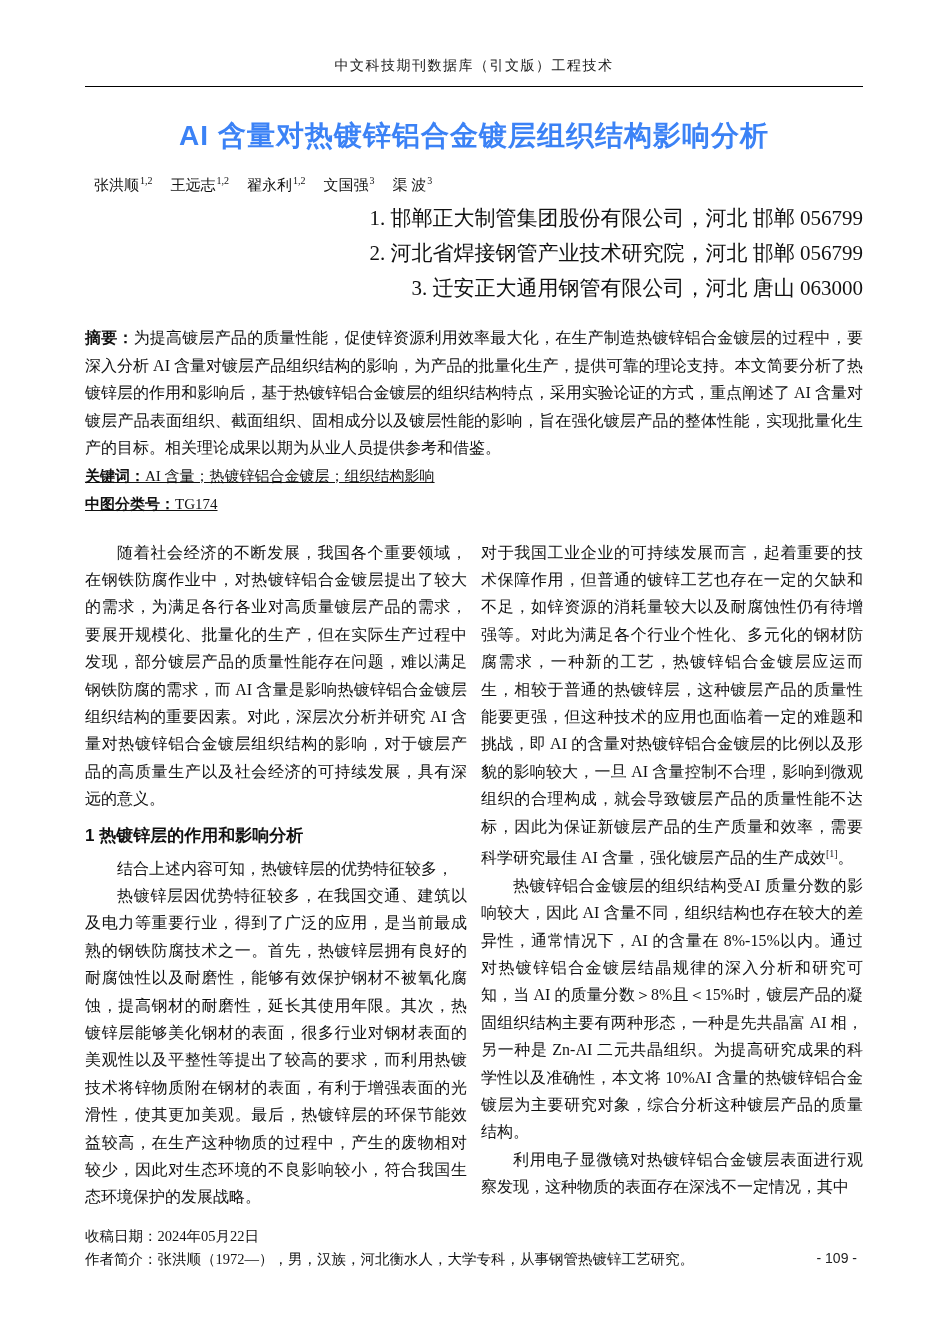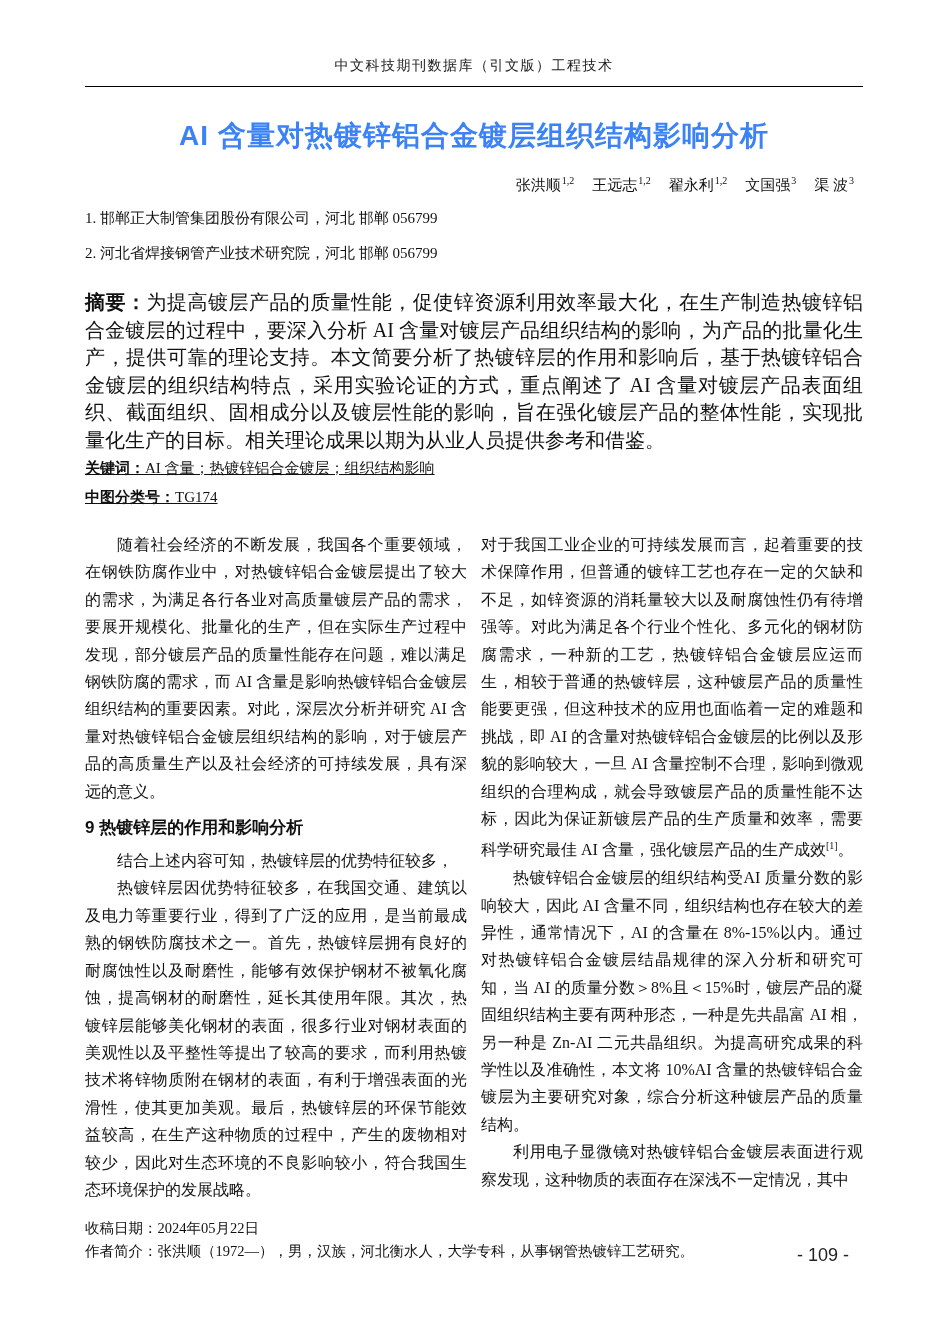--- a/index.html
+++ b/index.html
@@ -32,34 +32,34 @@
     margin: 30px 0 0 0;
     text-align: center;
     font-size: 28px;
     font-weight: bold;
     letter-spacing: 1px;
     font-family: "Liberation Sans", sans-serif;
     color: #3b82f6;
   }
   .authors {
     margin-top: 20px;
-    text-align: right;
+    text-align: left;
     font-size: 15px;
   }
   .author { margin: 0 9px; }
   .author sup { font-size: 10px; margin-left: 1px; }
   .affiliations { margin-top: 6px; }
   .aff-line {
-    text-align: left;
-    font-size: 15px;
+    text-align: right;
+    font-size: 21px;
     line-height: 35px;
   }
   .abstract {
     margin-top: 18px;
-    font-size: 20px;
+    font-size: 16px;
     line-height: 27.5px;
     text-align: justify;
   }
   .label {
     font-weight: bold;
     font-family: "Liberation Sans", sans-serif;
   }
   .meta-line {
     font-size: 15px;
     line-height: 27.5px;
@@ -88,23 +88,23 @@
     line-height: 27px;
     text-align: left;
   }
   .footnote {
     margin-top: 14px;
     font-size: 14.5px;
     line-height: 23px;
   }
   .page-number {
     position: absolute;
-    right: 96px;
+    right: 88px;
     bottom: 70px;
-    font-size: 18px;
+    font-size: 14px;
     font-family: "Liberation Sans", sans-serif;
     color: #222222;
   }
 </style>
 </head>
 <body>
 
 <div class="page">
   <div class="content">
 
@@ -112,38 +112,39 @@
 
     <hr class="header-rule">
 
     <h1 class="title">AI 含量对热镀锌铝合金镀层组织结构影响分析</h1>
 
     <div class="authors"><span class="author">张洪顺<sup>1,2</sup></span><span class="author">王远志<sup>1,2</sup></span><span class="author">翟永利<sup>1,2</sup></span><span class="author">文国强<sup>3</sup></span><span class="author">渠 波<sup>3</sup></span></div>
 
     <div class="affiliations">
         <div class="aff-line">1. 邯郸正大制管集团股份有限公司，河北 邯郸 056799</div>
         <div class="aff-line">2. 河北省焊接钢管产业技术研究院，河北 邯郸 056799</div>
+        <div class="aff-line">3. 迁安正大通用钢管有限公司，河北 唐山 063000</div>
       </div>
 
     <div class="abstract">
       <span class="label">摘要：</span><span>为提高镀层产品的质量性能，促使锌资源利用效率最大化，在生产制造热镀锌铝合金镀层的过程中，要深入分析 AI 含量对镀层产品组织结构的影响，为产品的批量化生产，提供可靠的理论支持。本文简要分析了热镀锌层的作用和影响后，基于热镀锌铝合金镀层的组织结构特点，采用实验论证的方式，重点阐述了 AI 含量对镀层产品表面组织、截面组织、固相成分以及镀层性能的影响，旨在强化镀层产品的整体性能，实现批量化生产的目标。相关理论成果以期为从业人员提供参考和借鉴。</span>
     </div>
 
     <div class="meta-line">
       <span class="label">关键词：</span><span>AI 含量；热镀锌铝合金镀层；组织结构影响</span>
     </div>
 
     <div class="meta-line">
       <span class="label">中图分类号：</span><span>TG174</span>
     </div>
 
     <div class="columns">
       <div class="col">
           <p class="indent">随着社会经济的不断发展，我国各个重要领域，在钢铁防腐作业中，对热镀锌铝合金镀层提出了较大的需求，为满足各行各业对高质量镀层产品的需求，要展开规模化、批量化的生产，但在实际生产过程中发现，部分镀层产品的质量性能存在问题，难以满足钢铁防腐的需求，而 AI 含量是影响热镀锌铝合金镀层组织结构的重要因素。对此，深层次分析并研究 AI 含量对热镀锌铝合金镀层组织结构的影响，对于镀层产品的高质量生产以及社会经济的可持续发展，具有深远的意义。</p>
-          <h2>9 热镀锌层的作用和影响分析</h2>
+          <h2>1 热镀锌层的作用和影响分析</h2>
           <p class="indent">结合上述内容可知，热镀锌层的优势特征较多，</p>
           <p class="indent">热镀锌层因优势特征较多，在我国交通、建筑以及电力等重要行业，得到了广泛的应用，是当前最成熟的钢铁防腐技术之一。首先，热镀锌层拥有良好的耐腐蚀性以及耐磨性，能够有效保护钢材不被氧化腐蚀，提高钢材的耐磨性，延长其使用年限。其次，热镀锌层能够美化钢材的表面，很多行业对钢材表面的美观性以及平整性等提出了较高的要求，而利用热镀技术将锌物质附在钢材的表面，有利于增强表面的光滑性，使其更加美观。最后，热镀锌层的环保节能效益较高，在生产这种物质的过程中，产生的废物相对较少，因此对生态环境的不良影响较小，符合我国生态环境保护的发展战略。</p>
         </div>
       <div class="col">
           <p>对于我国工业企业的可持续发展而言，起着重要的技术保障作用，但普通的镀锌工艺也存在一定的欠缺和不足，如锌资源的消耗量较大以及耐腐蚀性仍有待增强等。对此为满足各个行业个性化、多元化的钢材防腐需求，一种新的工艺，热镀锌铝合金镀层应运而生，相较于普通的热镀锌层，这种镀层产品的质量性能要更强，但这种技术的应用也面临着一定的难题和挑战，即 AI 的含量对热镀锌铝合金镀层的比例以及形貌的影响较大，一旦 AI 含量控制不合理，影响到微观组织的合理构成，就会导致镀层产品的质量性能不达标，因此为保证新镀层产品的生产质量和效率，需要科学研究最佳 AI 含量，强化镀层产品的生产成效<sup>[1]</sup>。</p>
           <p class="indent">热镀锌铝合金镀层的组织结构受AI 质量分数的影响较大，因此 AI 含量不同，组织结构也存在较大的差异性，通常情况下，AI 的含量在 8%-15%以内。通过对热镀锌铝合金镀层结晶规律的深入分析和研究可知，当 AI 的质量分数＞8%且＜15%时，镀层产品的凝固组织结构主要有两种形态，一种是先共晶富 AI 相，另一种是 Zn-AI 二元共晶组织。为提高研究成果的科学性以及准确性，本文将 10%AI 含量的热镀锌铝合金镀层为主要研究对象，综合分析这种镀层产品的质量结构。</p>
           <p class="indent">利用电子显微镜对热镀锌铝合金镀层表面进行观察发现，这种物质的表面存在深浅不一定情况，其中</p>
         </div>
     </div>
 

